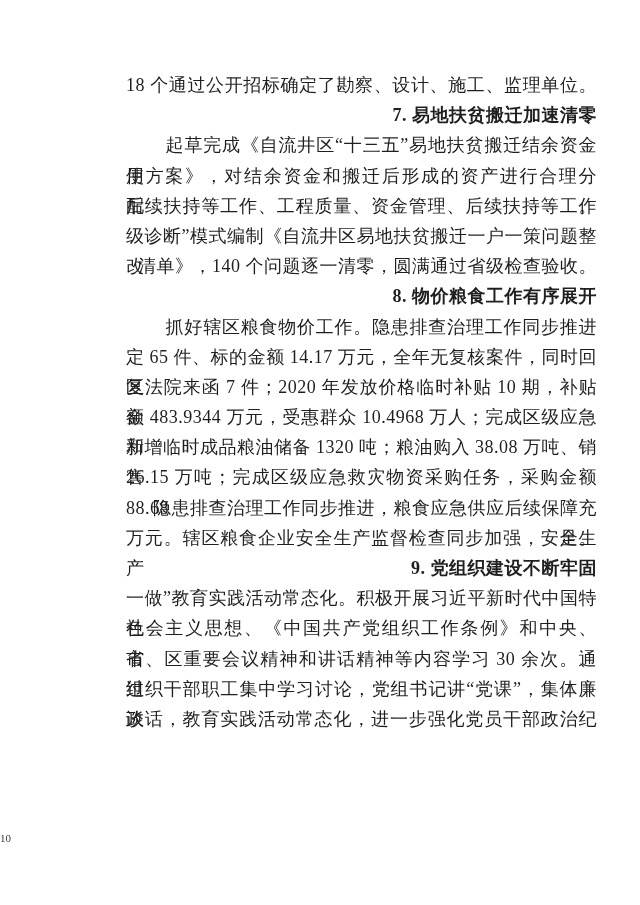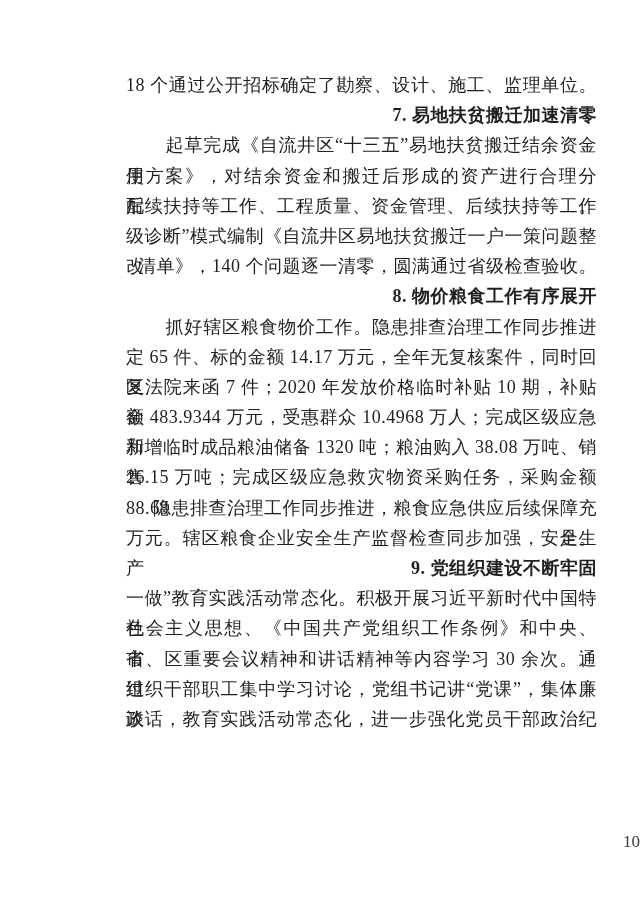--- a/index.html
+++ b/index.html
@@ -26,22 +26,22 @@
   .full{
     text-align:justify;
     text-align-last:justify;
     text-justify:inter-character;
   }
   .ind{ text-indent:2.2em; }
   .hd{ font-weight:700; letter-spacing:0.5px; }
   .pagenum{
     position:absolute;
     top:832px;left:0;width:100%;
-    text-align:right;
-    font-size:17px;
+    text-align:left;
+    font-size:11px;
     color:#3a3a3a;
     font-family:"Liberation Serif","DejaVu Serif",serif;
   }
 </style>
 </head>
 <body>
 
 <div class="page">
   <div class="content">
     <div class="ln full">18 个通过公开招标确定了勘察、设计、施工、监理单位。</div>

